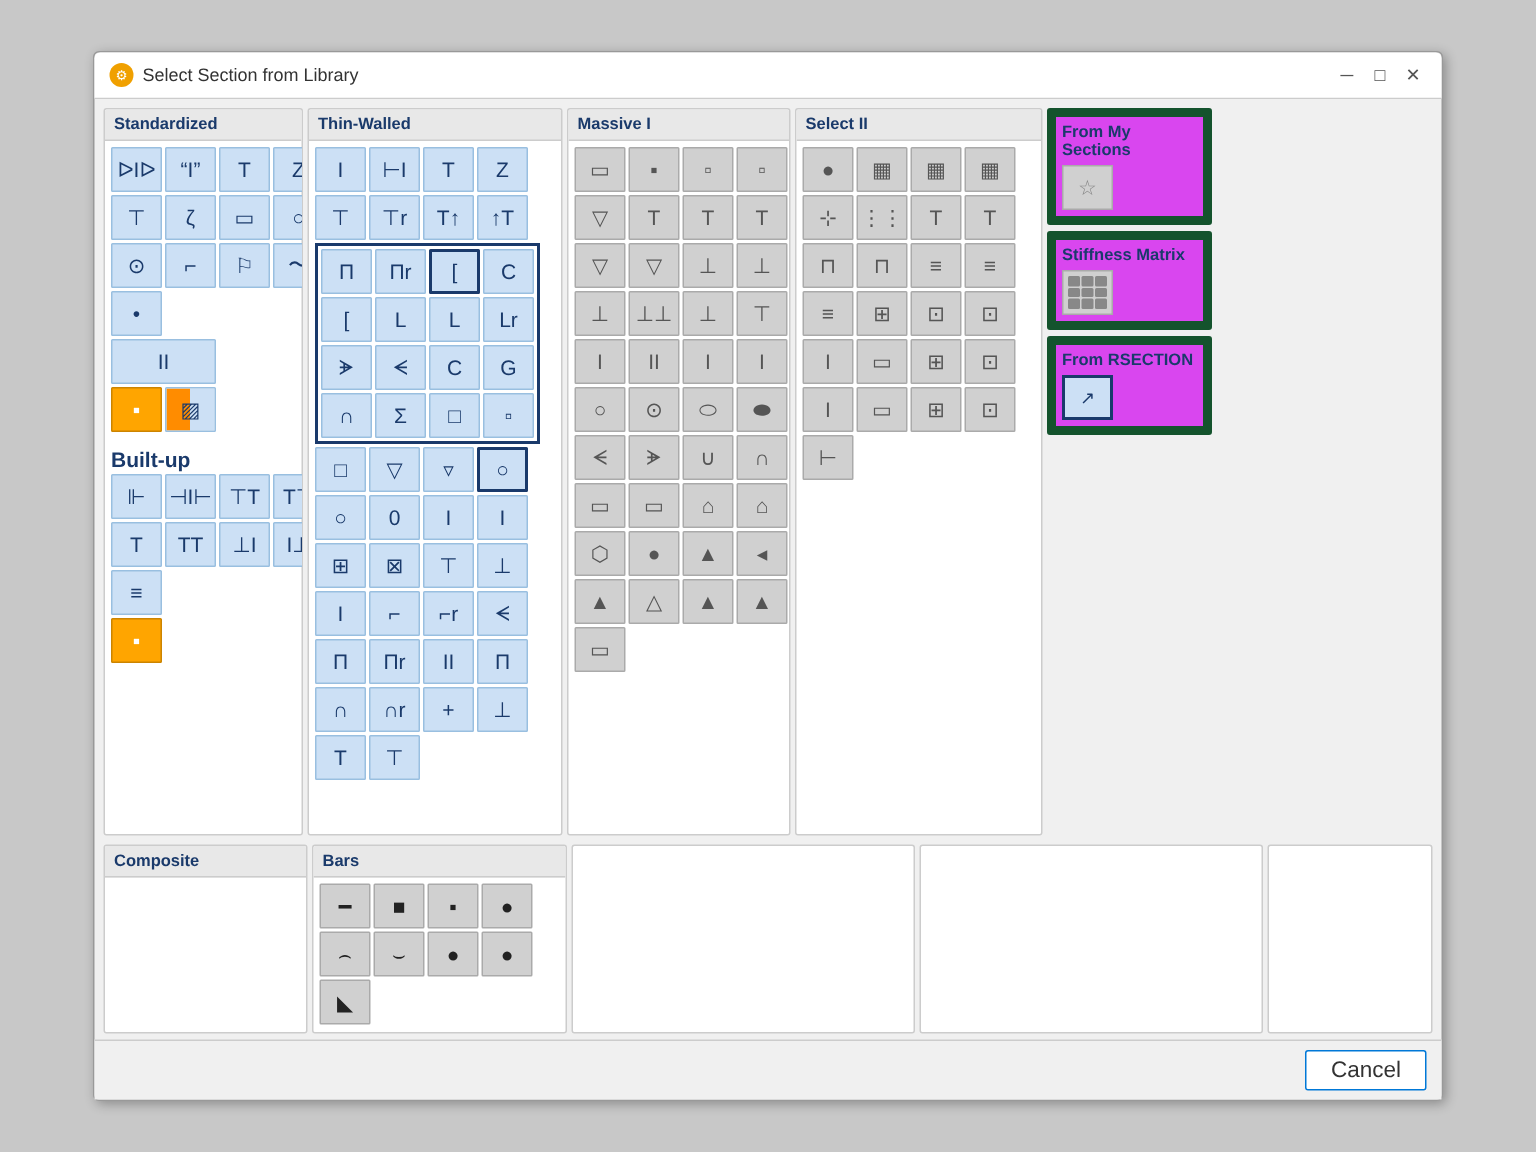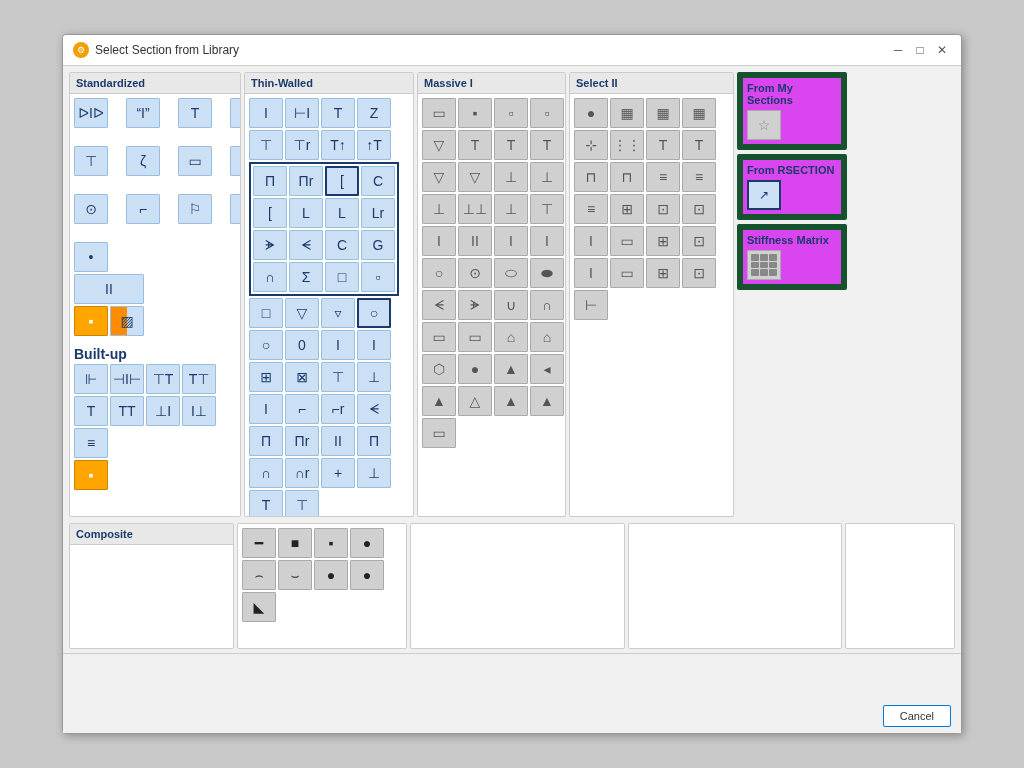--- a/index.html
+++ b/index.html
@@ -105,21 +105,21 @@
       background: linear-gradient(90deg, #ffa500 50%, #cce0f5 50%);
     }
 
     .icon-cell.gray {
       background: #d0d0d0;
       border-color: #aaa;
       color: #555;
     }
 
     
-    .panel-standardized { width: 172px; }
+    .panel-standardized { width: 133px; }
     .panel-thinwalled { width: 170px; }
     .panel-massive1 { width: 149px; }
     .panel-massive2 { width: 165px; }
     .panel-right { width: 110px; display: flex; flex-direction: column; gap: 4px; }
     .panel-empty { flex: 1; border: 1px solid #ccc; background: #fff; border-radius: 2px; }
 
     .right-sub-panel {
       background: #d946ef;
       border: 6px solid #14532d;
       border-radius: 2px;
@@ -176,23 +176,22 @@
       border-top: 1px solid #ccc;
       background: #f0f0f0;
     }
 
     .cancel-btn {
       padding: 4px 16px;
       background: #fff;
       border: 1px solid #0078d7;
       color: #333;
       cursor: pointer;
-      font-size: 11px;
+      font-size: 15px;
       border-radius: 2px;
-      margin-top: 45px;
     }
 
     .section-body {
       padding: 4px;
       overflow-y: auto;
       flex: 1;
     }
 
     .sub-section {
       margin-bottom: 6px;
@@ -220,21 +219,21 @@
       <button class="title-btn">□</button>
       <button class="title-btn close">✕</button>
     </div>
   </div>
 
   <div style="display:flex; flex:1; overflow:hidden; padding:6px; gap:3px;">
 
     <div class="section-panel panel-standardized">
       <div class="section-header">Standardized</div>
       <div class="section-body">
-        <div style="display:grid; grid-template-columns: repeat(4,34px); gap:18px;">
+        <div style="display:grid; grid-template-columns: repeat(4,34px); gap:2px;">
 
           <div class="icon-cell">ᐅIᐅ</div>
           <div class="icon-cell">“I”</div>
           <div class="icon-cell">T</div>
           <div class="icon-cell">Z</div>
 
           <div class="icon-cell">⊤</div>
           <div class="icon-cell">ζ</div>
           <div class="icon-cell">▭</div>
           <div class="icon-cell">○</div>
@@ -453,50 +452,51 @@
     </div>
 
     <div class="panel-right">
 
       <div class="right-sub-panel">
         <div class="right-sub-header">From My Sections</div>
         <div class="star-btn">☆</div>
       </div>
 
       <div class="right-sub-panel">
+        <div class="right-sub-header">Stiffness Matrix</div>
+        <div class="stiffness-icon">
+          <div class="stiffness-dot"></div>
+          <div class="stiffness-dot"></div>
+          <div class="stiffness-dot"></div>
+          <div class="stiffness-dot"></div>
+          <div class="stiffness-dot"></div>
+          <div class="stiffness-dot"></div>
+          <div class="stiffness-dot"></div>
+          <div class="stiffness-dot"></div>
+          <div class="stiffness-dot"></div>
+        </div>
+      </div>
+
+      <div class="right-sub-panel">
         <div class="right-sub-header">From RSECTION</div>
         <div class="rsection-btn">↗</div>
       </div>
-
-      <div class="right-sub-panel">
-        <div class="right-sub-header">Stiffness Matrix</div>
-        <div class="stiffness-icon">
-          <div class="stiffness-dot"></div>
-          <div class="stiffness-dot"></div>
-          <div class="stiffness-dot"></div>
-          <div class="stiffness-dot"></div>
-          <div class="stiffness-dot"></div>
-          <div class="stiffness-dot"></div>
-          <div class="stiffness-dot"></div>
-          <div class="stiffness-dot"></div>
-          <div class="stiffness-dot"></div>
-        </div>
-      </div>
     </div>
 
   </div>
 
   <div style="display:flex; gap:3px; padding:0 6px 4px; height:130px;">
 
-    <div class="section-panel" style="width:165px;">
+    <div class="section-panel" style="width:136px;">
       <div class="section-header">Composite</div>
       <div class="section-body"></div>
     </div>
 
     <div class="section-panel" style="width:170px;">
+      <div class="section-header">Bars</div>
       <div class="section-body">
         <div style="display:grid; grid-template-columns: repeat(4,34px); gap:2px;">
 
           <div class="icon-cell gray" style="color:#222;">━</div>
           <div class="icon-cell gray" style="color:#222;">■</div>
           <div class="icon-cell gray" style="color:#222;">▪</div>
           <div class="icon-cell gray" style="color:#222;">●</div>
 
           <div class="icon-cell gray" style="color:#222;">⌢</div>
           <div class="icon-cell gray" style="color:#222;">⌣</div>

